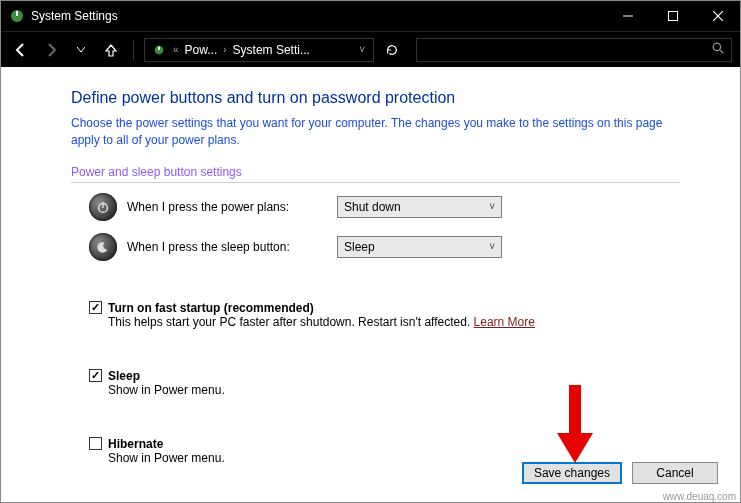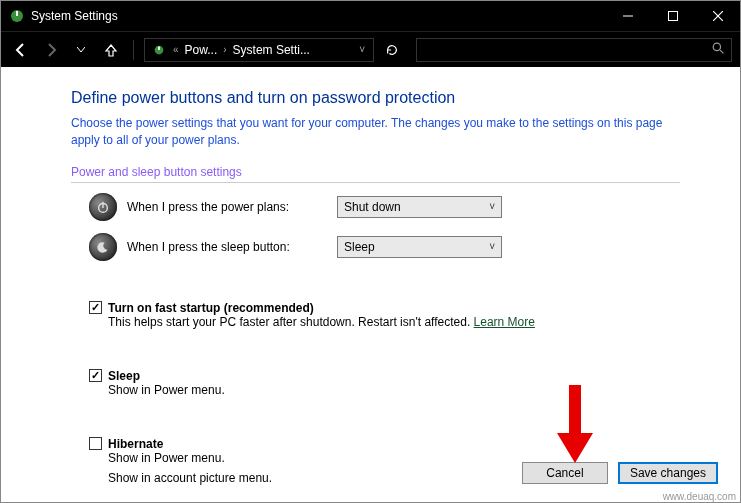--- a/index.html
+++ b/index.html
@@ -127,21 +127,21 @@
   .checkbox {
     width: 13px; height: 13px; border: 1px solid #333;
     display: inline-flex; align-items: center; justify-content: center;
     font-size: 11px; line-height: 1;
     background: #fff;
   }
   .checkbox.checked::after { content: "✓"; color: #000; font-weight: bold; margin-top: -1px; }
   .check-desc {
     margin-left: 19px; font-size: 12px; color: #000;
   }
-  .learn-link { color: #14532d; text-decoration: underline; cursor: pointer; }
+  .learn-link { color: #7f1d1d; text-decoration: underline; cursor: pointer; }
   .bold { font-weight: 600; }
   
   .footer {
     position: absolute;
     bottom: 18px; right: 22px;
     display: flex; gap: 10px;
   }
   .win-button {
     min-width: 86px; height: 22px;
     border: 1px solid #888;
@@ -304,27 +304,26 @@
 
   <div class="check-row">
     <div class="check-head">
       <span class="checkbox"></span>
       <span class="bold">Hibernate</span>
     </div>
     <div class="check-desc">Show in Power menu.</div>
   </div>
 
   <div class="check-row">
-    <div class="check-desc">Show in account picture menu.</div>
   </div>
 </div>
 
 <div class="footer">
+  <div class="win-button primary">Save changes</div>
   <div class="win-button">Cancel</div>
-  <div class="win-button primary">Save changes</div>
 </div>
 
 <svg class="red-arrow" viewBox="0 0 36 78">
   <rect x="12" y="0" width="12" height="48" fill="#e60000"></rect>
   <polygon points="0,48 36,48 18,78" fill="#e60000"></polygon>
 </svg>
 
 <div class="watermark">www.deuaq.com</div>
 
 </body></html>

